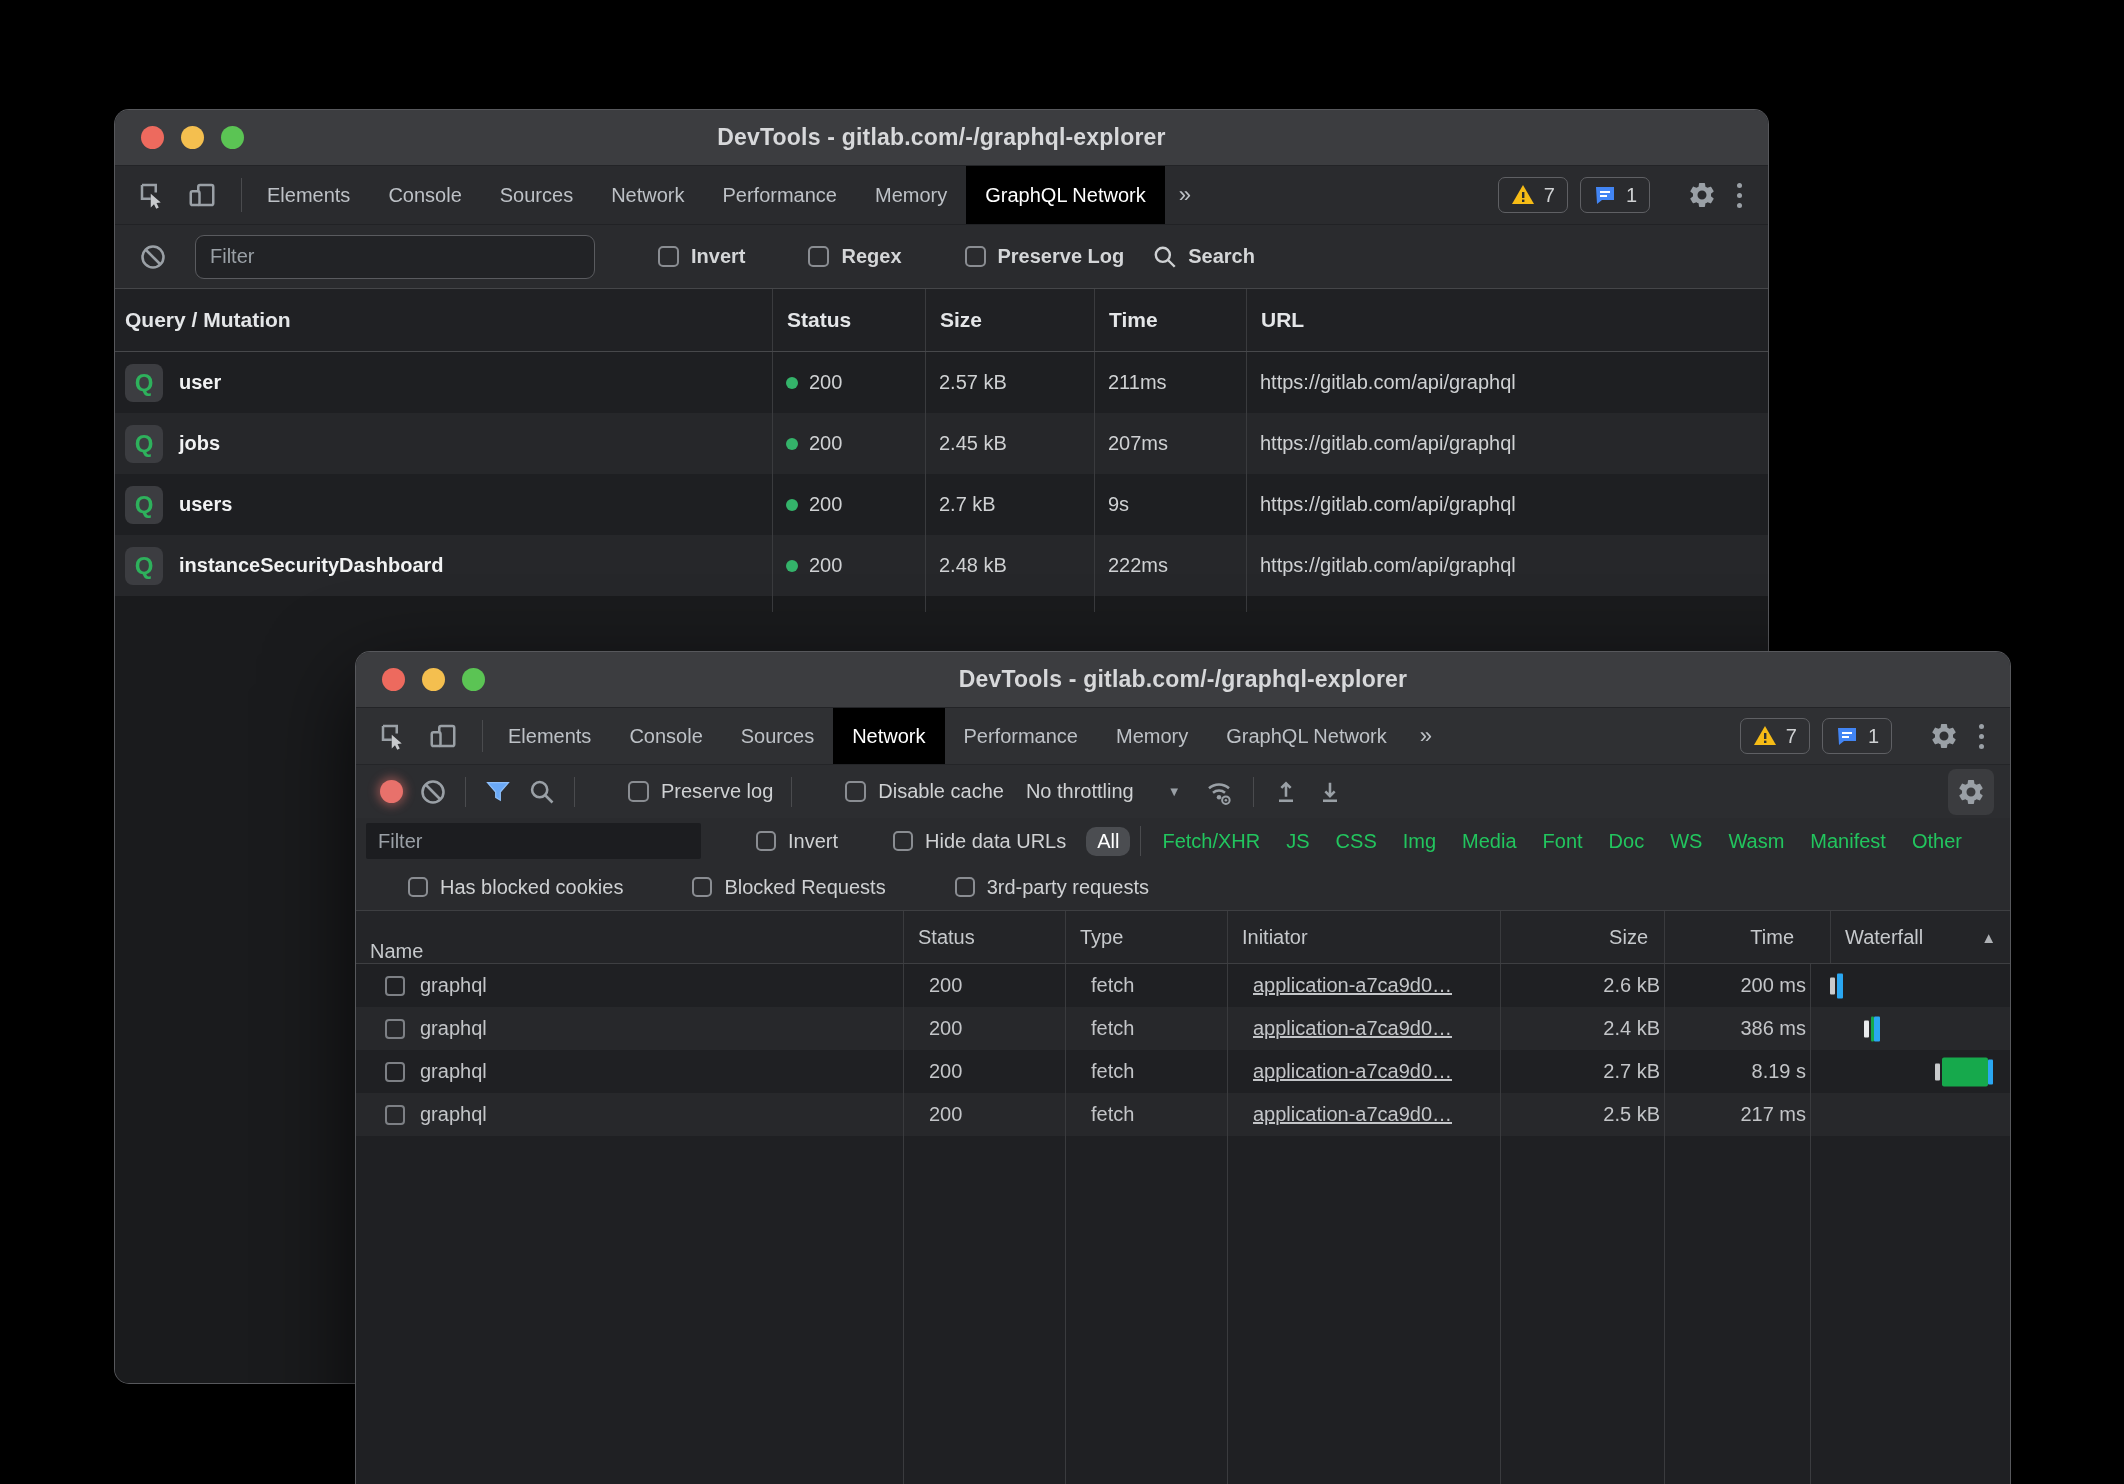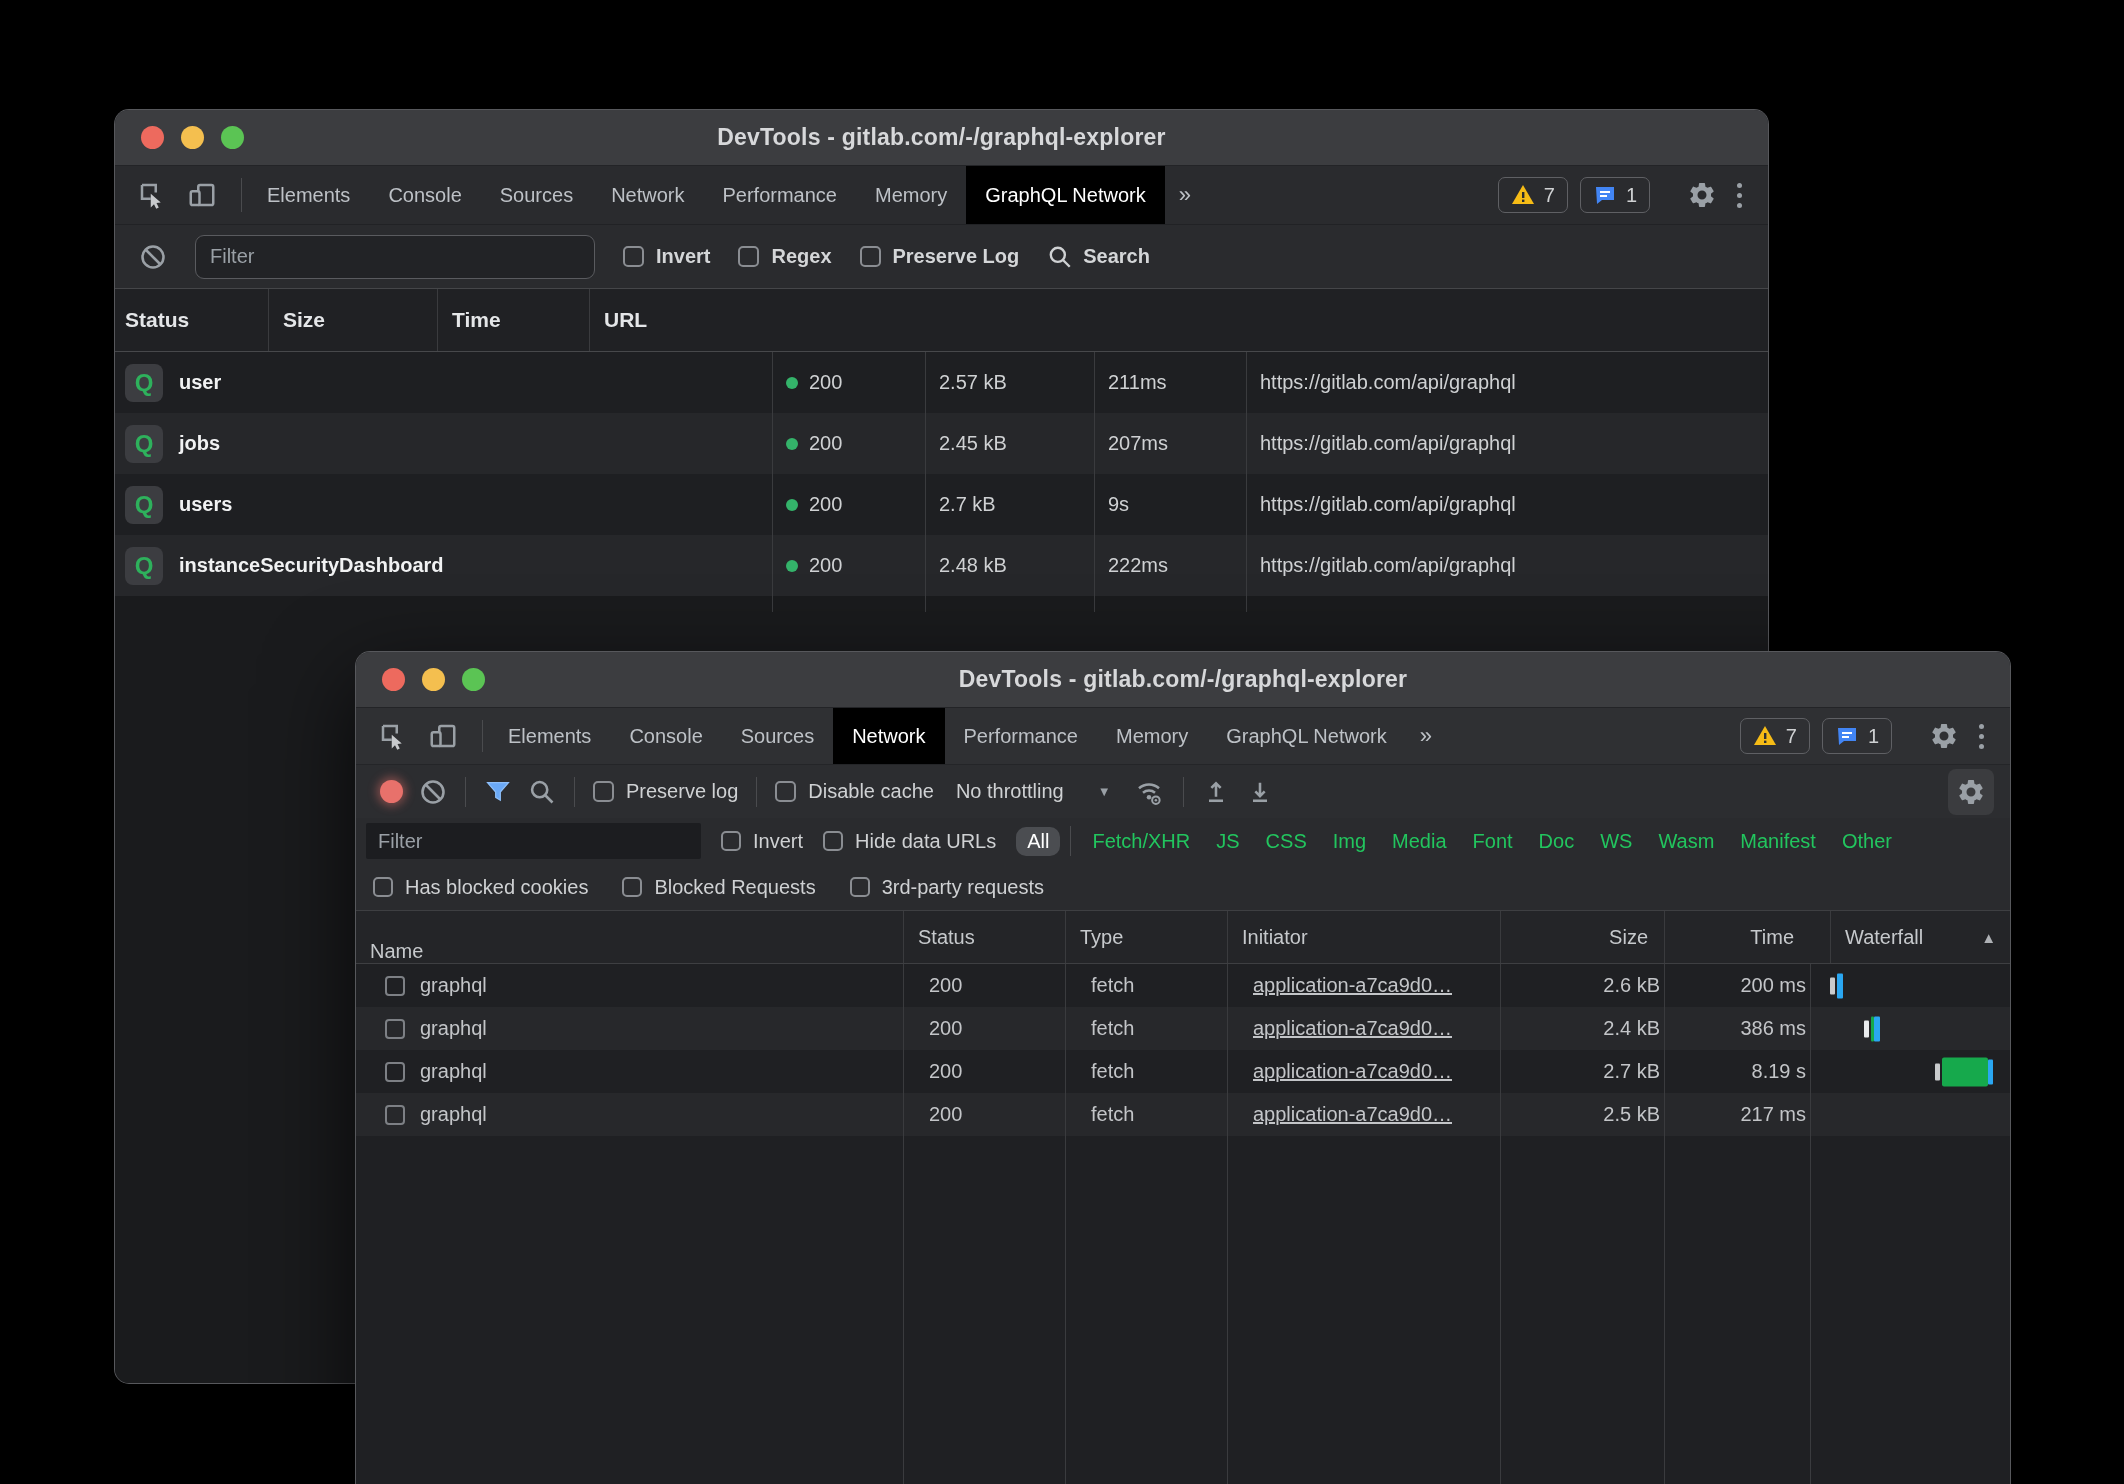--- a/index.html
+++ b/index.html
@@ -25,21 +25,21 @@
   .tab.selected { background:#000; color:#fff; }
   .overflow-chevron { display:flex; align-items:center; padding:0 14px; font-size:22px; color:#bdc1c6; }
   .right-cluster { margin-left:auto; display:flex; align-items:center; gap:12px; padding-right:18px; }
   .badge { display:flex; align-items:center; gap:9px; border:1px solid #5f6064; border-radius:7px;
     padding:5px 12px; color:#cfd1d3; font-size:20px; }
   .kebab { display:flex; flex-direction:column; gap:5px; padding:0 8px; }
   .kebab i { width:5px; height:5px; border-radius:50%; background:#9aa0a6; display:block; }
   .icon-svg { display:block; }
 
   .checkbox { width:21px; height:21px; border:2px solid #8a8d92; border-radius:5px; background:transparent; flex:0 0 auto; }
-  .cb-group { display:flex; align-items:center; gap:12px; white-space:nowrap; }
+  .cb-group { display:flex; align-items:center; gap:12px; white-space:nowrap;margin-left:35px; }
 
   
   #back-window { left:115px; top:110px; width:1653px; height:1273px; }
   #back-window .tabbar { height:58px; flex:0 0 58px; background:#2a2b2e; }
   .bw-filterbar { height:64px; flex:0 0 64px; background:#2a2b2e; display:flex; align-items:center;
     gap:28px; padding:0 24px; border-top:1px solid #212225; color:#d4d6d8; font-size:20px; font-weight:700; }
   .bw-filter-input { width:400px; height:44px; background:#222326; border:1px solid #5a5b5f; border-radius:9px;
     color:#d4d6d8; font-size:20px; padding:0 14px; outline:none; font-family:inherit; }
   .bw-filter-input::placeholder { color:#9aa0a6; font-weight:400; }
   .bw-search { display:flex; align-items:center; gap:10px; }
@@ -224,20 +224,23 @@
         <svg class="icon-svg" width="26" height="26" viewBox="0 0 24 24">
             <circle cx="10" cy="10" r="6.5" fill="none" stroke="#cfd1d3" stroke-width="2.2"></circle>
             <line x1="15" y1="15" x2="21" y2="21" stroke="#cfd1d3" stroke-width="2.2"></line>
           </svg>
         <span>Search</span>
       </div>
     </div>
 
     <div class="bw-table">
       <div class="bw-cols bw-header">
+        <div class="bw-c-query">
+            <span>Query / Mutation</span>
+          </div>
         <div class="bw-c-status">
             <span>Status</span>
           </div>
         <div class="bw-c-size">
             <span>Size</span>
           </div>
         <div class="bw-c-time">
             <span>Time</span>
           </div>
         <div class="bw-c-url">

